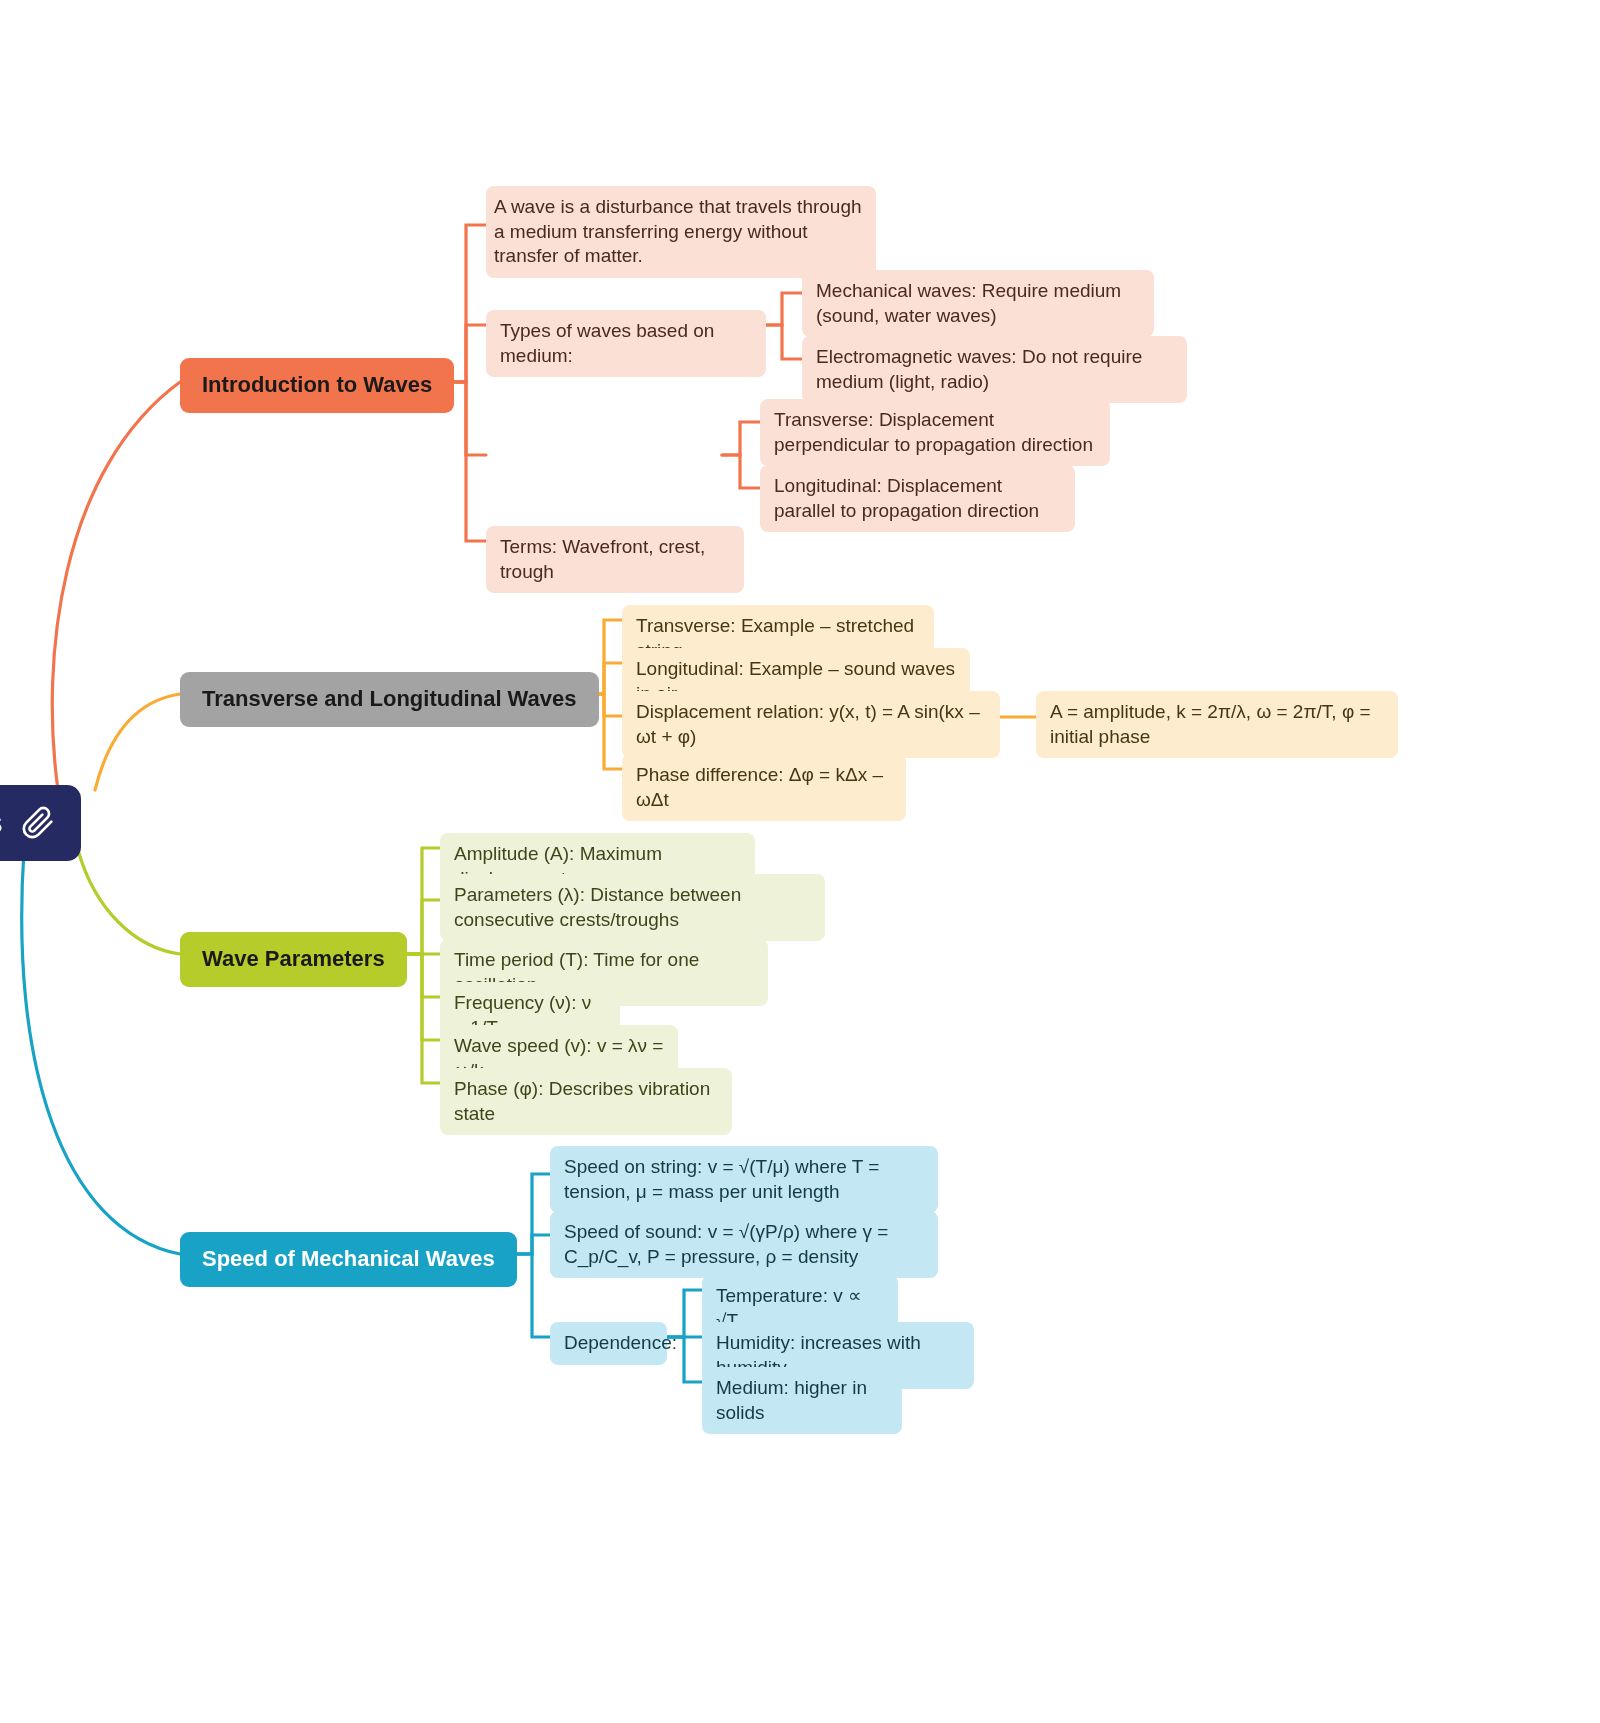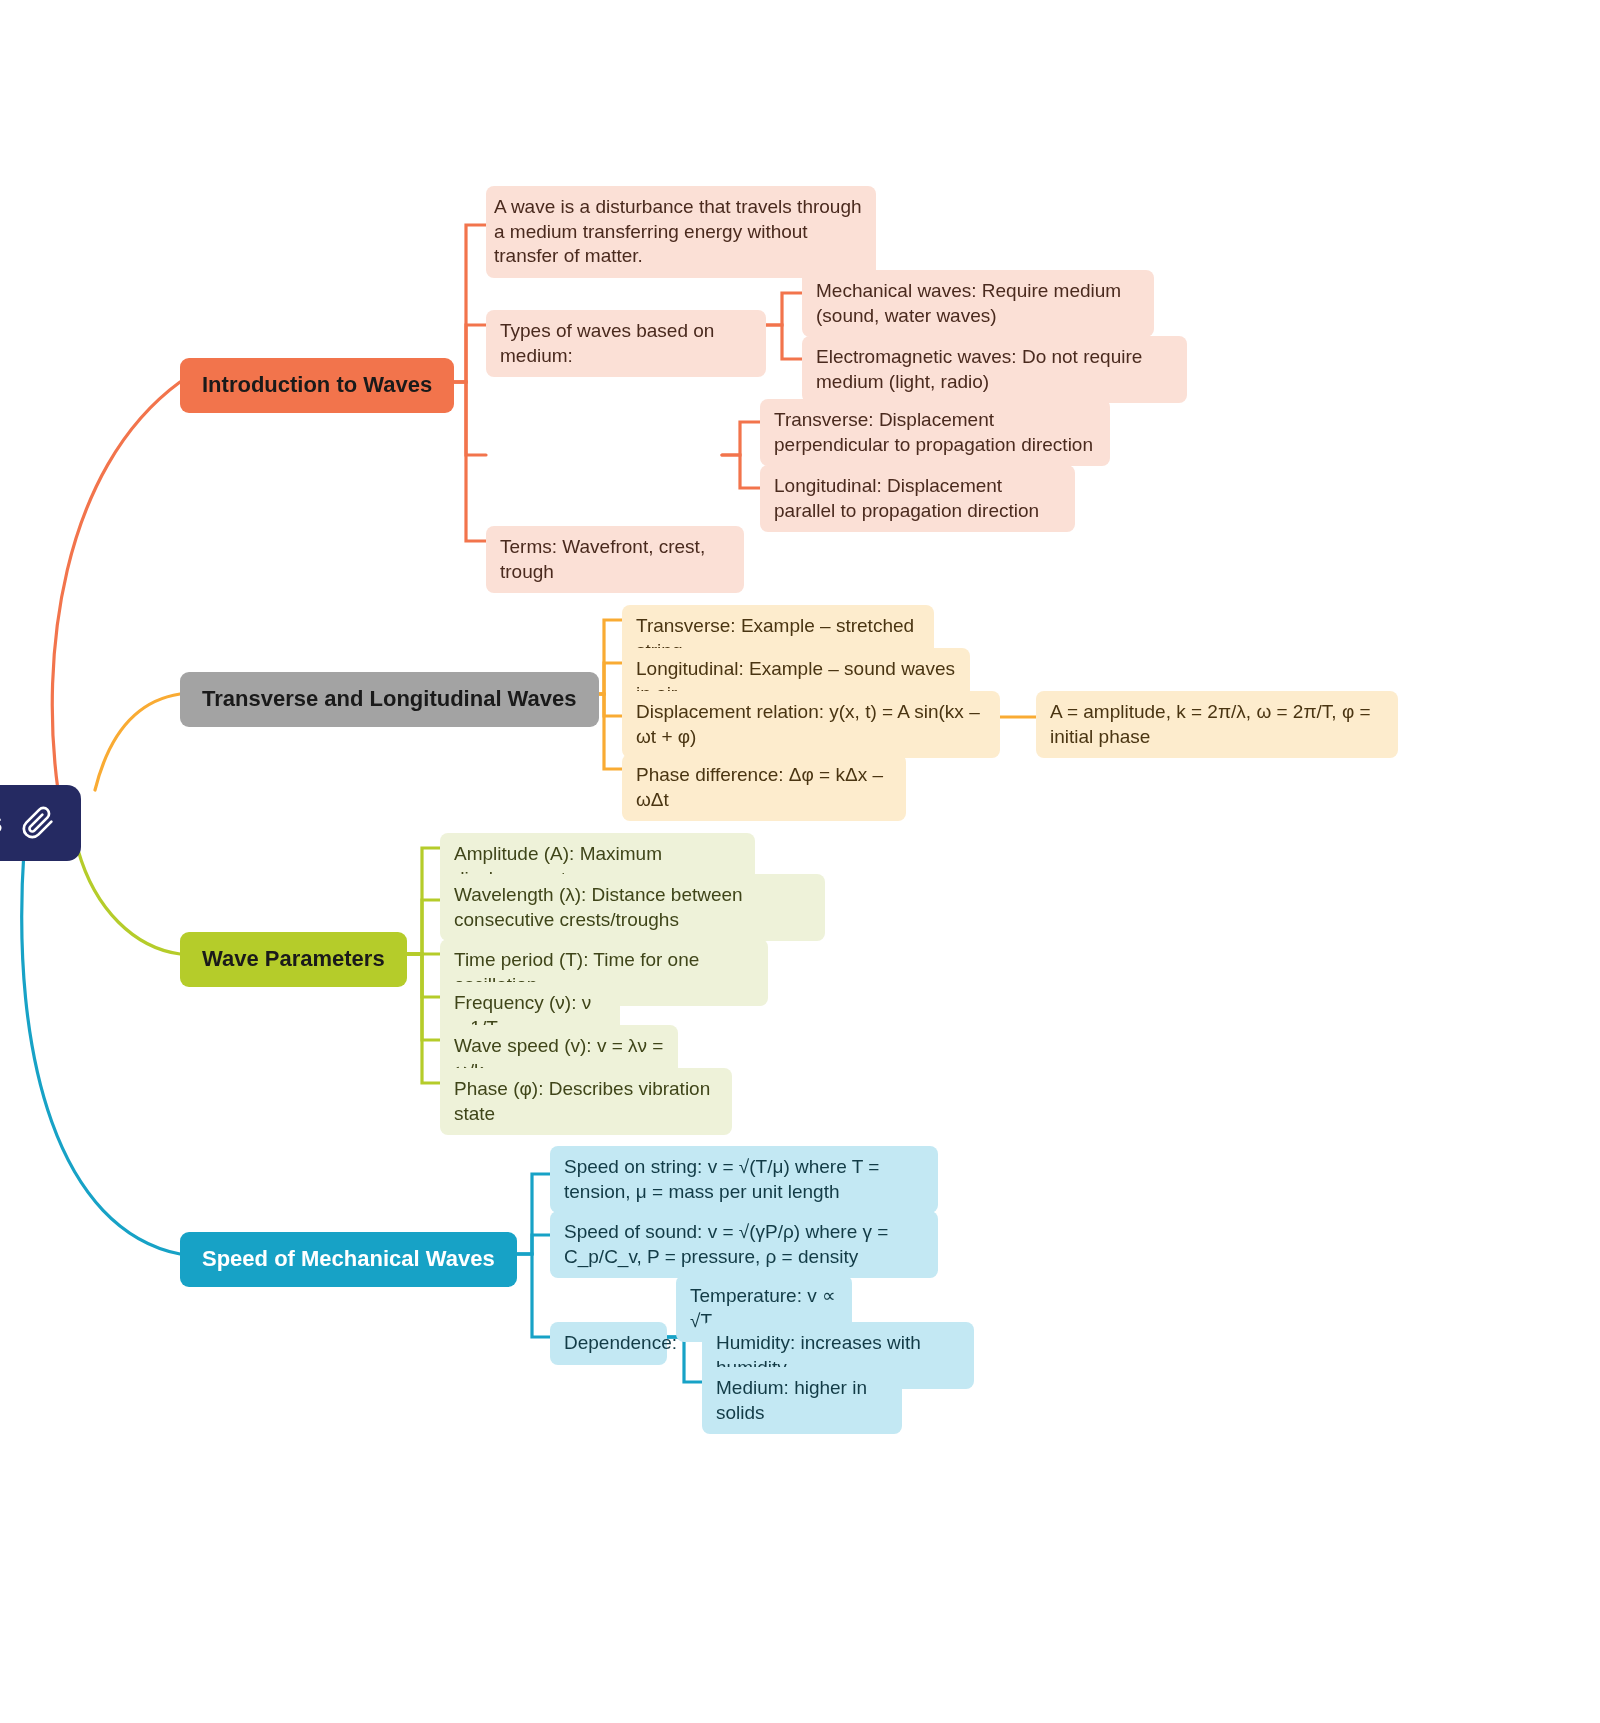--- a/index.html
+++ b/index.html
@@ -185,21 +185,21 @@
 
   <div class="node branch b-olive" style="left:180px; top:932px;">
     <span>Wave Parameters</span>
   </div>
 
   <div class="node leaf l-olive" style="left:440px; top:833px; width:315px;">
     <span>Amplitude (A): Maximum displacement</span>
   </div>
 
   <div class="node leaf l-olive multiline" style="left:440px; top:874px; width:385px;">
-    <span>Wavelength (λ): Distance between consecutive crests/troughs</span>
+    <span>Parameters (λ): Distance between consecutive crests/troughs</span>
   </div>
 
   <div class="node leaf l-olive" style="left:440px; top:939px; width:328px;">
     <span>Time period (T): Time for one oscillation</span>
   </div>
 
   <div class="node leaf l-olive" style="left:440px; top:982px; width:180px;">
     <span>Frequency (ν): ν = 1/T</span>
   </div>
 
@@ -220,21 +220,21 @@
   </div>
 
   <div class="node leaf l-teal multiline" style="left:550px; top:1211px; width:388px;">
     <span>Speed of sound: v = √(γP/ρ) where γ = C_p/C_v, P = pressure, ρ = density</span>
   </div>
 
   <div class="node leaf l-teal" style="left:550px; top:1322px; width:117px;">
     <span>Dependence:</span>
   </div>
 
-  <div class="node leaf l-teal" style="left:676px; top:1275px; width:176px;">
+  <div class="node leaf l-teal" style="left:702px; top:1275px; width:196px;">
     <span>Temperature: v ∝ √T</span>
   </div>
 
   <div class="node leaf l-teal" style="left:702px; top:1322px; width:272px;">
     <span>Humidity: increases with humidity</span>
   </div>
 
   <div class="node leaf l-teal" style="left:702px; top:1367px; width:200px;">
     <span>Medium: higher in solids</span>
   </div>

